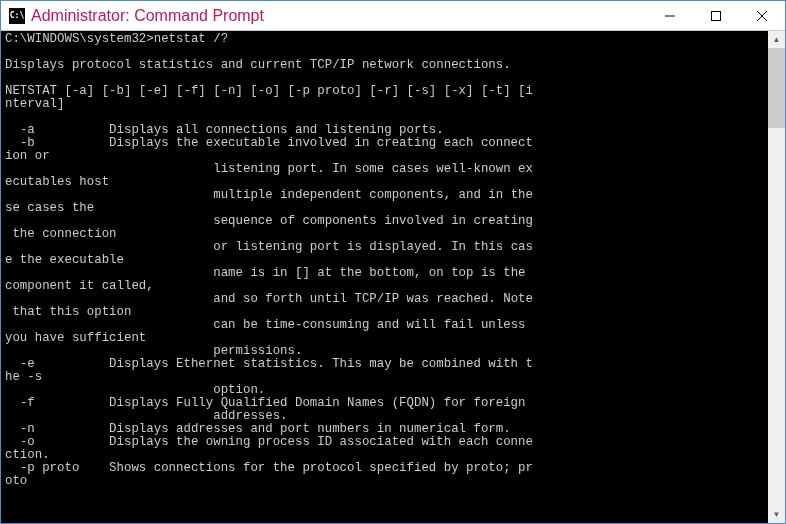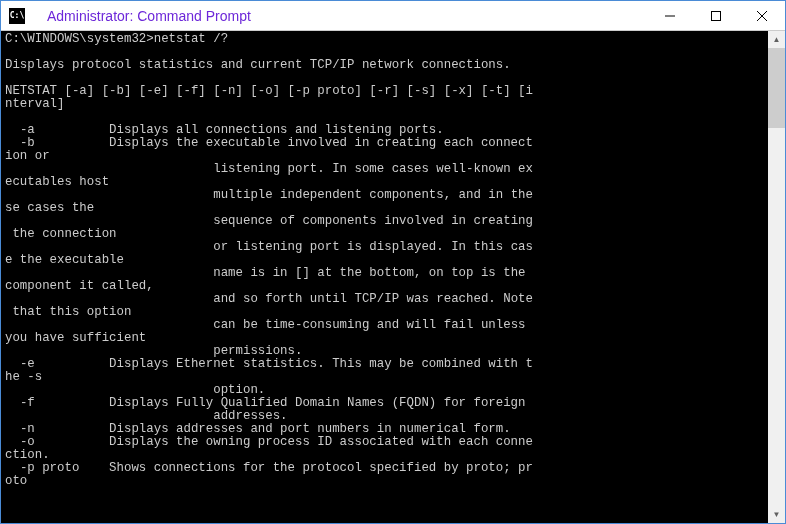--- a/index.html
+++ b/index.html
@@ -26,24 +26,23 @@
       background: #000;
       display: inline-flex;
       align-items: center;
       justify-content: center;
       font-size: 8px;
       color: #fff;
       font-family: Consolas, monospace;
       font-weight: bold;
     }
     .title-text {
-      font-size: 14px;
-      color: #6d28d9;
+      font-size: 16px;
+      color: #be185d;
       flex: 1;
-      margin-left: 16px;
     }
     .win-controls {
       display: flex;
       height: 100%;
     }
     .win-btn {
       width: 46px;
       height: 100%;
       display: flex;
       align-items: center;

